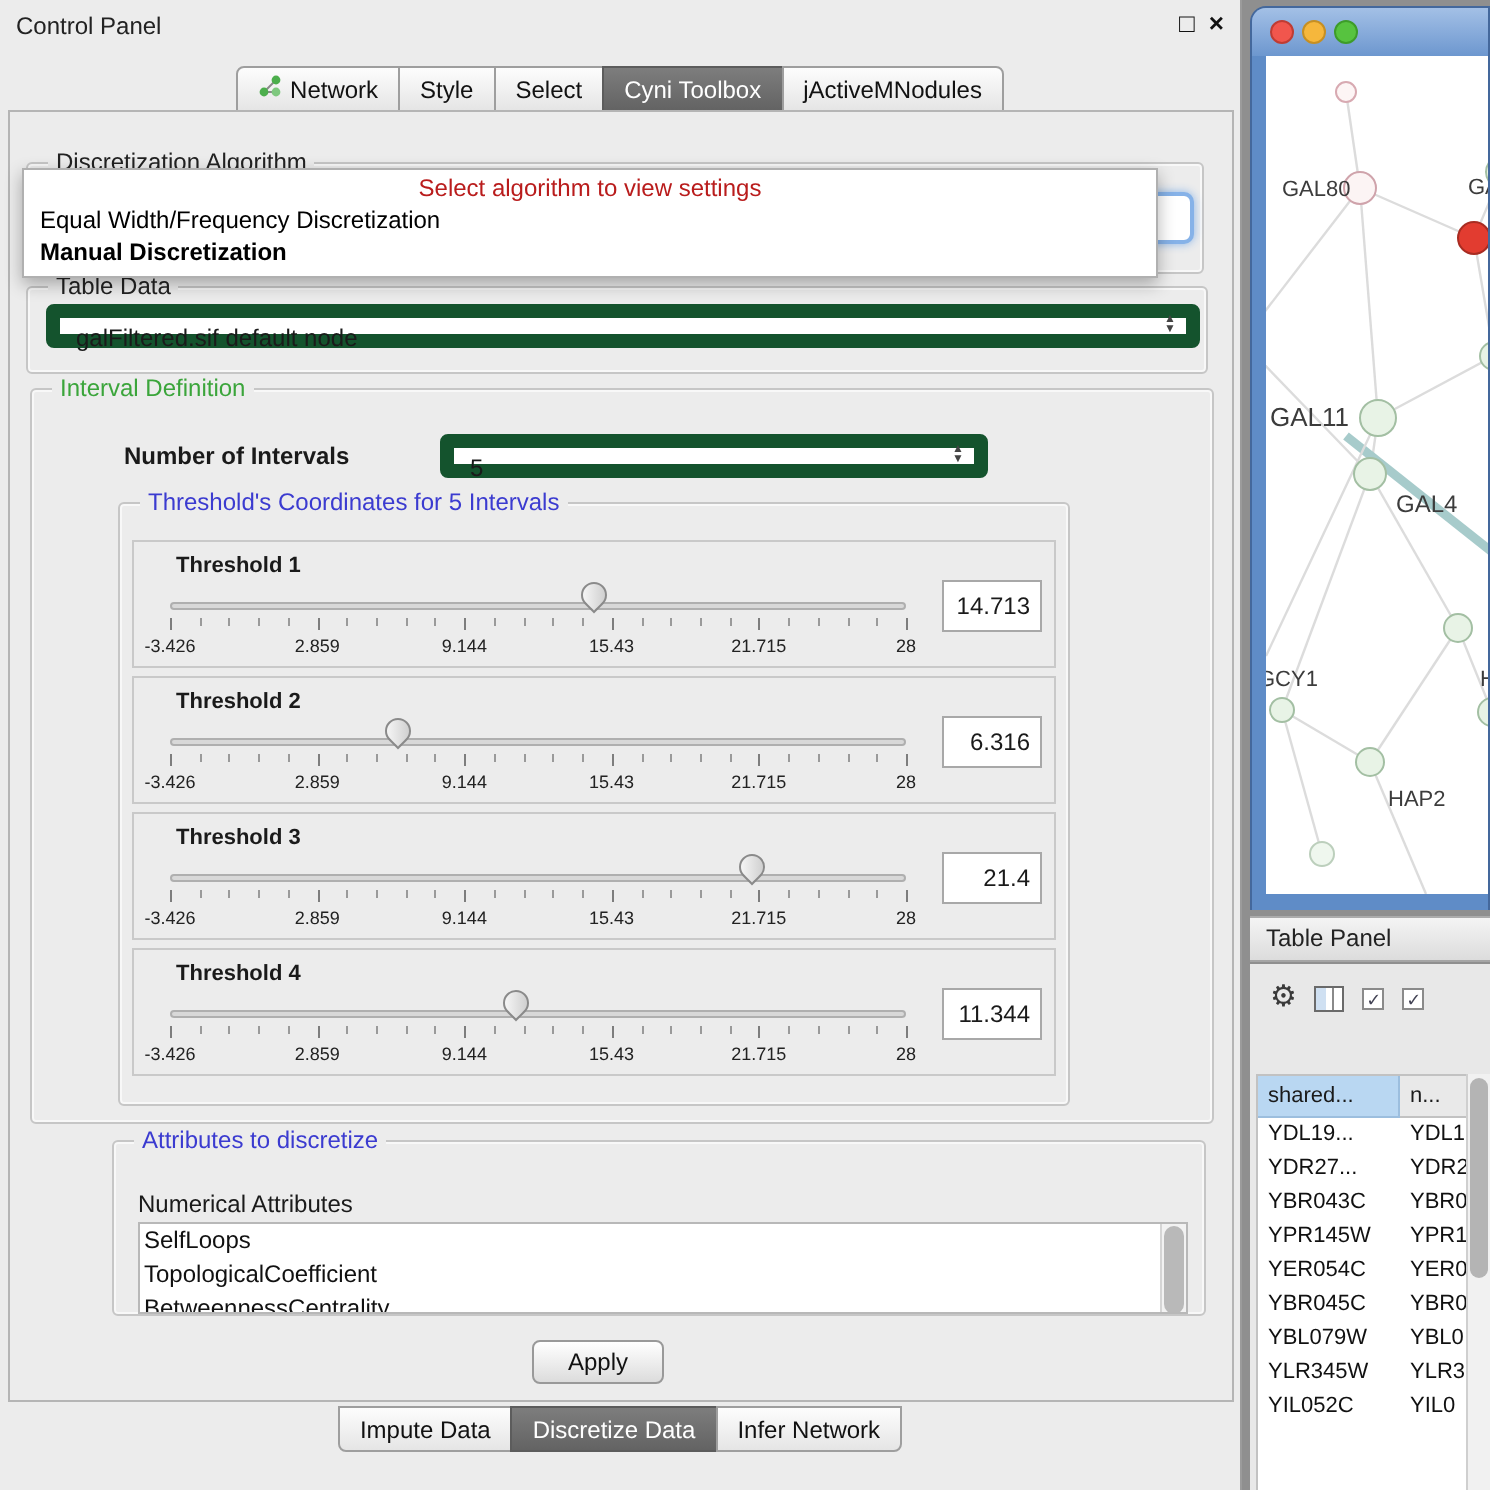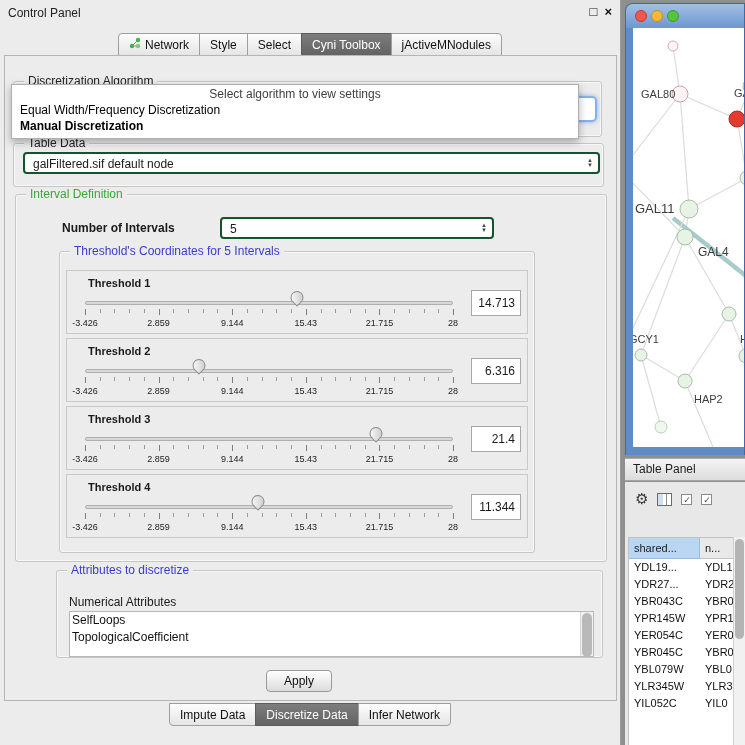--- a/index.html
+++ b/index.html
@@ -22,26 +22,26 @@
   .content-frame { position:absolute; left:4px; top:55px; width:613px; height:646px; border:1px solid #b5b5b5; background:#ececec; }
 
   .group { position:absolute; border:1px solid #c6c6c6; border-radius:3px; box-shadow:inset 0 0 0 1px #f8f8f8; }
   .group-title { position:absolute; top:-8px; left:10px; background:#ececec; padding:0 4px; font-size:12px; color:#222; white-space:nowrap; }
   .group-title.green { color:#3ba53b; }
   .group-title.blue { color:#3b3bd0; }
 
   .algo-group { left:8px; top:25px; width:589px; height:56px; }
   .algo-combo { position:absolute; left:14px; top:40px; width:578px; height:26px; border-radius:5px; background:#fff; border:2px solid #86b2e8; box-shadow:0 0 5px #8ab4e8; z-index:5; }
   .algo-popup { position:absolute; left:6px; top:28px; width:568px; background:#fff; border:1px solid #b0b0b0; box-shadow:0 3px 8px rgba(0,0,0,0.3); z-index:10; padding:2px 0 4px 0; }
-  .popup-header { text-align:center; color:#404040; font-size:12px; height:15px; line-height:15px; }
+  .popup-header { text-align:center; color:#b91c1c; font-size:12px; height:15px; line-height:15px; }
   .popup-item { font-size:12px; height:16px; line-height:16px; padding-left:8px; color:#000; }
   .popup-item.bold { font-weight:bold; }
 
   .table-data-group { left:8px; top:87px; width:591px; height:44px; }
-  .combo { position:relative; background:#fff; border:2px solid #14532d; border-radius:4px; font-size:12px; padding-left:8px; }
+  .combo { position:relative; background:#fff; border:7px solid #14532d; border-radius:4px; font-size:12px; padding-left:8px; }
   .combo .combo-arrows { position:absolute; right:5px; top:50%; transform:translateY(-50%); display:flex; flex-direction:column; font-size:6px; line-height:5px; color:#444; }
   .td-combo { position:absolute; left:18px; top:96px; width:577px; height:22px; line-height:20px; }
 
   .interval-group { left:10px; top:138px; width:592px; height:368px; }
   .ni-label { position:absolute; left:46px; top:26px; font-weight:bold; font-size:12px; }
   .ni-combo { position:absolute; left:204px; top:22px; width:274px; height:22px; line-height:20px; }
   .thr-group { position:absolute; left:43px; top:56px; width:476px; height:302px; border:1px solid #c6c6c6; border-radius:3px; box-shadow:inset 0 0 0 1px #f8f8f8; }
 
   .threshold-box { position:relative; margin:4px 6px 0 6px; height:64px; border:1px solid #c9c9c9; background:#ececec; }
   .threshold-box:first-of-type { margin-top:0; }
@@ -358,20 +358,21 @@
           </div>
       </div>
     </div>
 
     <div class="group attributes-group">
       <div class="group-title blue">Attributes to discretize</div>
       <div class="attr-label">Numerical Attributes</div>
       <div class="attr-list" id="attr-list">
         <div class="attr-item">SelfLoops</div>
           <div class="attr-item">TopologicalCoefficient</div>
+          <div class="attr-item">BetweennessCentrality</div>
           <div class="attr-scrollbar">
           <div class="attr-scroll-thumb"></div>
         </div>
       </div>
     </div>
 
     <div class="apply-button">Apply</div>
   </div>
 
   <div class="tabbar bottom-tabbar" id="bottom-tabbar">

